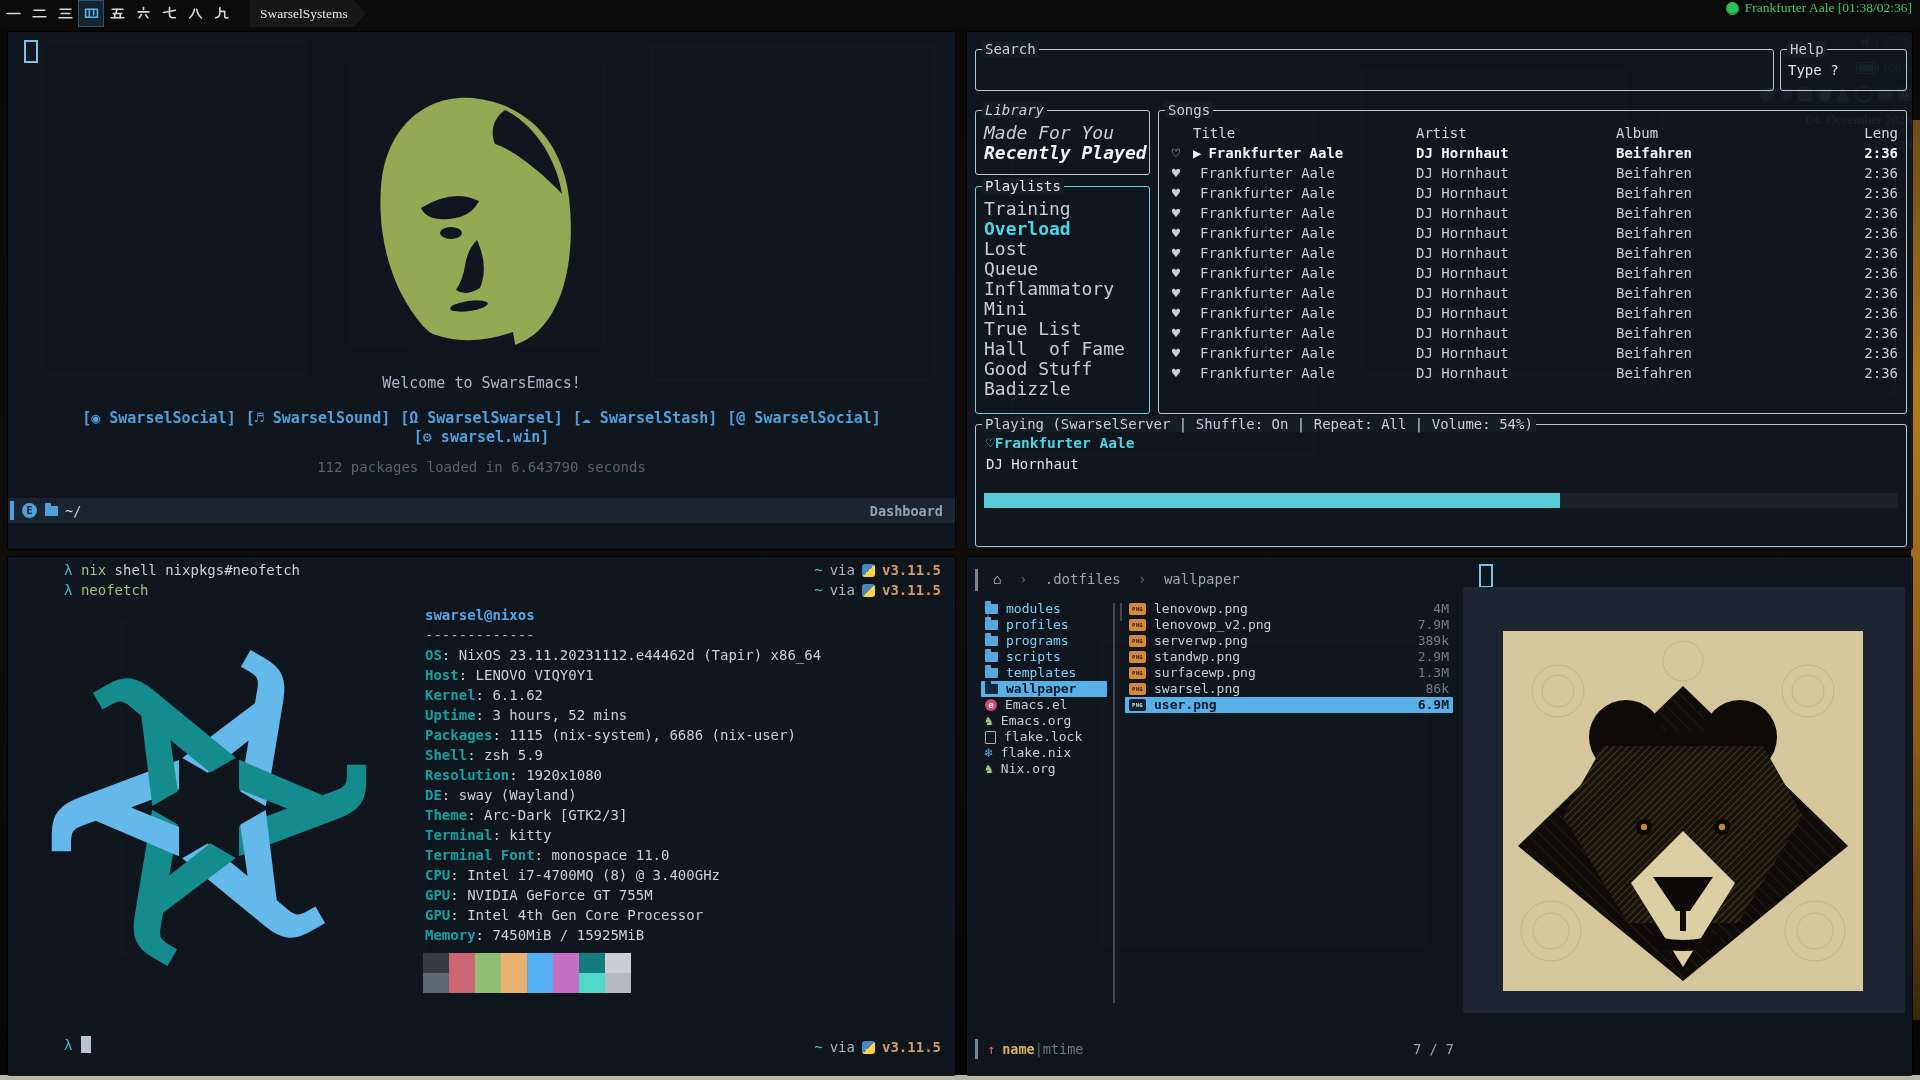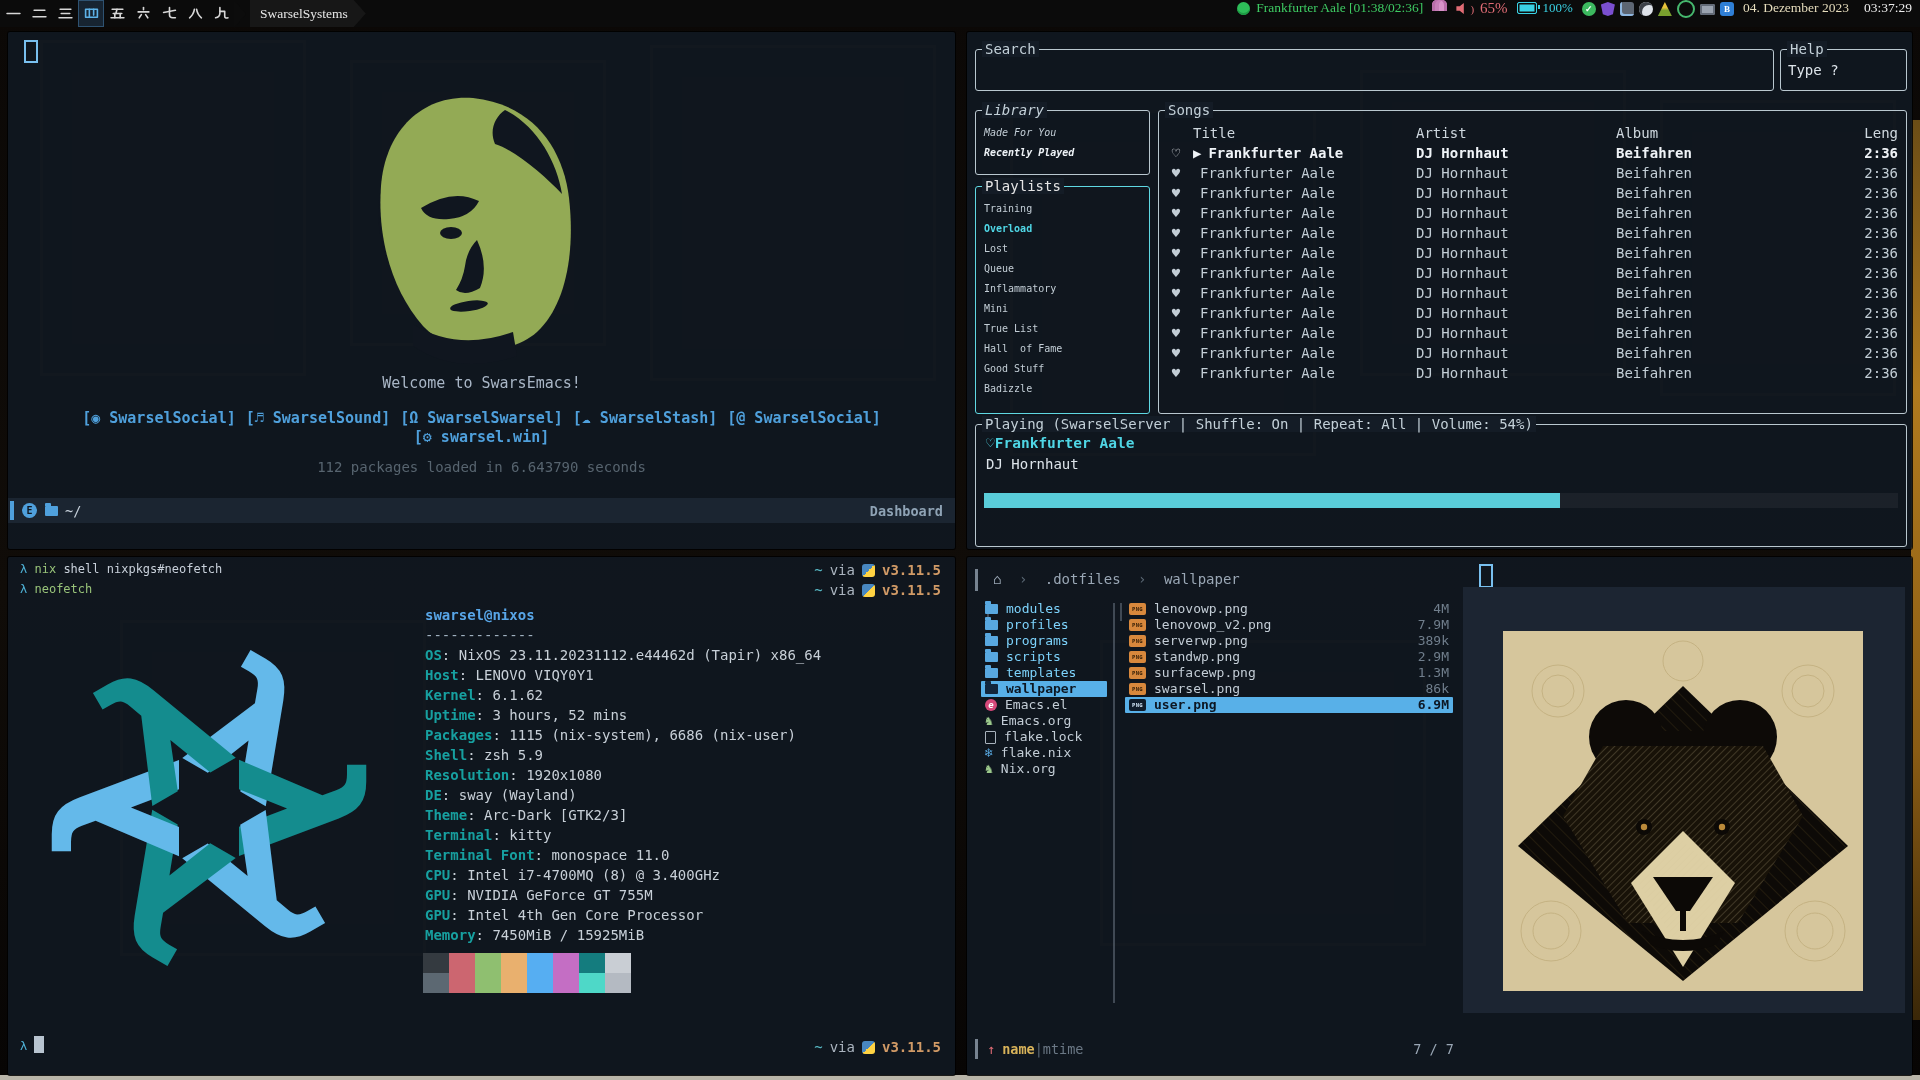--- a/index.html
+++ b/index.html
@@ -15,21 +15,21 @@
   .bar{position:absolute;left:0;top:0;width:1920px;height:27px;background:#0c0c0cf2;
     display:flex;align-items:center;font-size:13.5px;color:#d9d9d9;font-family:Liberation Serif, serif;}
   .bar-left{display:flex;align-items:center;height:100%;}
   .ws{width:26px;height:100%;display:flex;align-items:center;justify-content:center;}
   .ws svg{stroke:#d7d7d7;stroke-width:1.5;fill:none;stroke-linecap:round;stroke-linejoin:round;}
   .ws.active{background:rgba(80,150,220,.18);box-shadow:inset 0 0 0 1px rgba(90,170,235,.35);}
   .ws.active svg{stroke:#5db2e8;}
   .pl-arrow{width:0;height:0;border-top:14px solid transparent;border-bottom:14px solid transparent;border-left:12px solid #0c0c0c;margin-right:4px;}
   .bar-title{background:#171717;height:100%;display:flex;align-items:center;padding:0 18px 0 10px;color:#e8e8e8;
     clip-path:polygon(0 0,calc(100% - 12px) 0,100% 50%,calc(100% - 12px) 100%,0 100%);}
-  .bar-right{margin-left:auto;display:flex;align-items:flex-start;gap:9px;height:100%;padding-right:8px;}
+  .bar-right{margin-left:auto;display:flex;align-items:flex-end;gap:9px;height:100%;padding-right:8px;flex-direction:column;}
   .seg{display:flex;align-items:center;gap:6px;}
   .spotify-dot{width:13px;height:13px;border-radius:50%;background:#2ebd59;box-shadow:inset 0 -2px 0 #1d9b44;}
   .track-text{color:#3ecb63;}
   .bridge{width:15px;height:11px;background:#d893c9;border-radius:5px 5px 0 0;
     box-shadow:inset 3px 0 0 #b96ea9, inset -3px 0 0 #b96ea9, inset 7px 0 0 #c77fb8;}
   .spk{width:12px;height:12px;background:#e06c75;clip-path:polygon(0 32%,28% 32%,62% 4%,62% 96%,28% 68%,0 68%);}
   .spk-wave{color:#e06c75;font-size:11px;margin-left:-4px;}
   .vol-text{color:#e06c75;font-size:15px;}
   .batt{width:18px;height:10px;border:1.5px solid #3ad2e4;border-radius:2px;position:relative;background:#3ad2e4;box-shadow:inset 0 0 0 1.5px #0c0c0c;}
   .batt:after{content:"";position:absolute;right:-4px;top:2px;width:2px;height:4px;background:#3ad2e4;}
@@ -63,39 +63,39 @@
   .ml-folder{width:13px;height:10px;background:#4fa0dc;border-radius:1px;position:relative;margin-right:7px;}
   .ml-folder:before{content:"";position:absolute;left:0;top:-3px;width:6px;height:3px;background:#4fa0dc;border-radius:1px 1px 0 0;}
   .ml-path{color:#c6d0da;}
   .ml-buffer{margin-left:auto;margin-right:12px;color:#8fa3b5;font-weight:bold;}
   
   .tbox{position:absolute;border:1px solid #b9c7cf;border-radius:3px;}
   .tbox-label{position:absolute;top:-9px;left:6px;background:#141c26;padding:0 3px;color:#c3d0d8;font-size:14px;}
   .tbox.cyan{border-color:#5fd8e2;}
   .tbox.cyan>.tbox-label{color:#e5e5e5;}
   .mus-list{padding-top:12px;display:flex;flex-direction:column;}
-  .mus-item{height:20px;line-height:20px;padding-left:8px;color:#c3ced6;font-size:10px;white-space:pre;}
+  .mus-item{height:20px;line-height:20px;padding-left:8px;color:#c3ced6;font-size:18px;white-space:pre;}
   .mus-item.boldwhite{font-weight:bold;color:#eef3f7;}
   .mus-item.selected{color:#4fd6e5;font-weight:bold;}
   .songs-header{display:flex;height:20px;line-height:20px;margin-top:12px;color:#cfd8df;font-size:14px;}
   .songs-rows{display:flex;flex-direction:column;}
   .song-row{display:flex;height:20px;line-height:20px;color:#c3ced6;font-size:14px;}
   .song-row.current{font-weight:bold;color:#f0f4f8;}
   .col-heart{width:34px;text-align:center;}
   .col-title{flex:1;white-space:pre;}
   .col-artist{width:200px;}
   .col-album{width:230px;}
   .col-len{width:52px;text-align:right;padding-right:8px;}
   .play-glyph{margin-right:7px;}
   .playing-track{position:absolute;left:10px;top:10px;font-size:14.5px;color:#4fd6e5;font-weight:bold;}
   .playing-artist{position:absolute;left:10px;top:31px;font-size:14px;color:#dde4ea;}
   .progress{position:absolute;left:8px;right:8px;top:68px;height:15px;background:rgba(255,255,255,0.05);}
   .progress-fill{height:100%;background:#59ccd9;}
   
-  .term-line{position:absolute;font-size:12px;white-space:pre;}
+  .term-line{position:absolute;font-size:14px;white-space:pre;margin-left:44px;}
   .p-lambda{color:#4fb3d8;}
   .p-cmd{color:#98c379;}
   .p-args{color:#c8d0da;}
   .rprompt{position:absolute;right:14px;font-size:14px;display:flex;align-items:center;gap:7px;}
   .rp-dir{color:#56b6c2;}
   .rp-via{color:#aab4bf;}
   .py-icon{width:13px;height:13px;border-radius:3px;background:linear-gradient(135deg,#4887c0 0 50%,#ffd343 50% 100%);}
   .rp-ver{color:#d19a66;font-weight:bold;}
   .nix-logo{position:absolute;left:10px;top:60px;width:382px;height:382px;}
   .nix-arm{position:absolute;left:50%;top:50%;font-size:168px;font-weight:bold;line-height:0;

